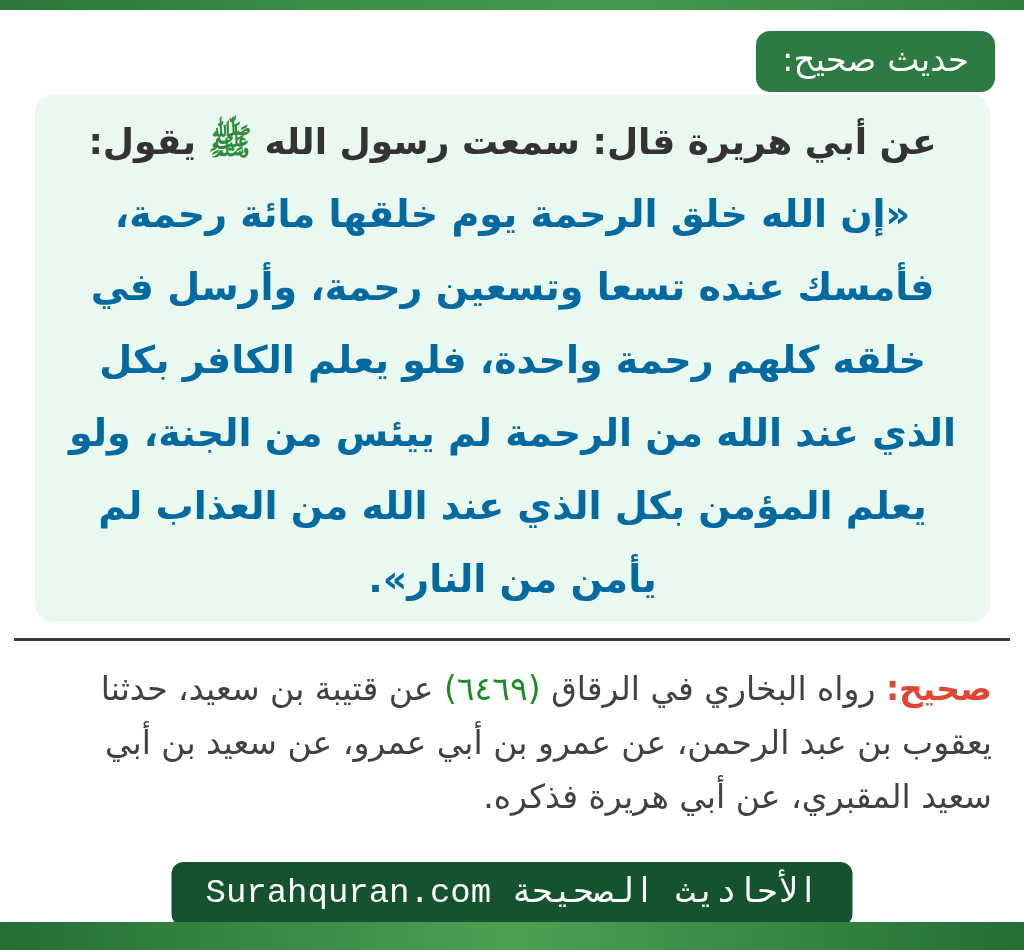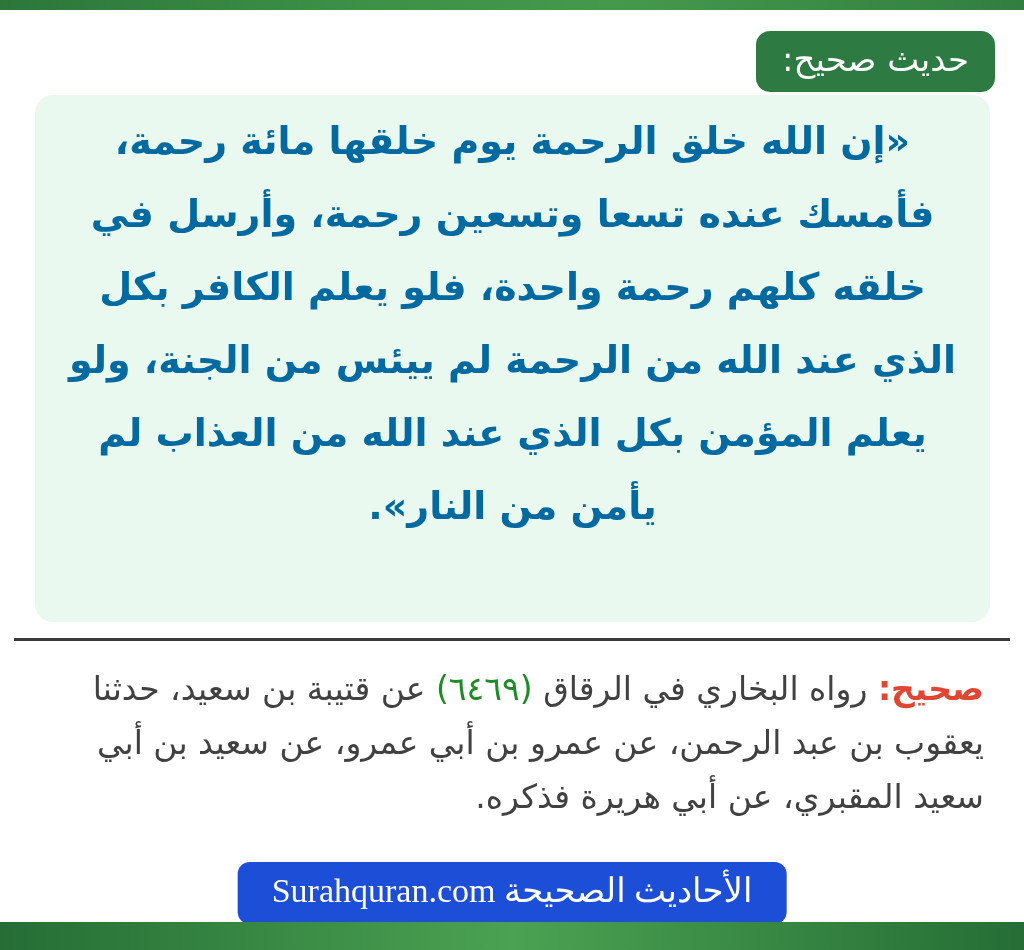--- a/index.html
+++ b/index.html
@@ -60,54 +60,55 @@
   }
 
   
   .separator {
     position: absolute; top: 638px; left: 14px; right: 14px;
     height: 3px; background: #3b3b3b;
   }
 
   
   .attribution {
-    position: absolute; top: 662px; right: 40px; left: 24px;
+    position: absolute; top: 662px; right: 32px; left: 24px;
     font-size: 33px;
     line-height: 54px;
     color: #414141;
     text-align: right;
     direction: rtl;
   }
   .grade-word { color: #e04631; font-weight: bold; }
   .hadith-number { color: #1e8c26; }
 
   
   .site-button {
     position: absolute; top: 862px; left: 50%;
     transform: translateX(-50%);
-    background: #1d4ed8;
+    background: #14532d;
     border: none;
     color: #ffffff;
-    font-family: Liberation Serif, serif;
+    font-family: Liberation Mono, monospace;
     font-size: 34px;
     padding: 8px 34px 14px 34px;
     border-radius: 12px;
     white-space: nowrap;
     direction: rtl;
     cursor: pointer;
   }
 </style>
 </head>
 <body>
 
 <div class="top-bar"></div>
 
 <div class="badge">حديث صحيح:</div>
 
 <div class="card">
+  <div class="intro"><span>عن أبي هريرة قال: سمعت رسول الله </span><span class="saw">ﷺ</span><span> يقول:</span></div>
   <div class="matn">«إن الله خلق الرحمة يوم خلقها مائة رحمة، فأمسك عنده تسعا وتسعين رحمة، وأرسل في خلقه كلهم رحمة واحدة، فلو يعلم الكافر بكل الذي عند الله من الرحمة لم ييئس من الجنة، ولو يعلم المؤمن بكل الذي عند الله من العذاب لم يأمن من النار».</div>
 </div>
 
 <div class="separator"></div>
 
 <p class="attribution"><span class="grade-word">صحيح:</span><span> رواه البخاري في الرقاق </span><span class="hadith-number">(٦٤٦٩)</span><span> عن قتيبة بن سعيد، حدثنا يعقوب بن عبد الرحمن، عن عمرو بن أبي عمرو، عن سعيد بن أبي سعيد المقبري، عن أبي هريرة فذكره.</span></p>
 
 <button class="site-button"><span>الأحاديث الصحيحة</span> <span>Surahquran.com</span></button>
 
 <div class="bottom-bar"></div>

